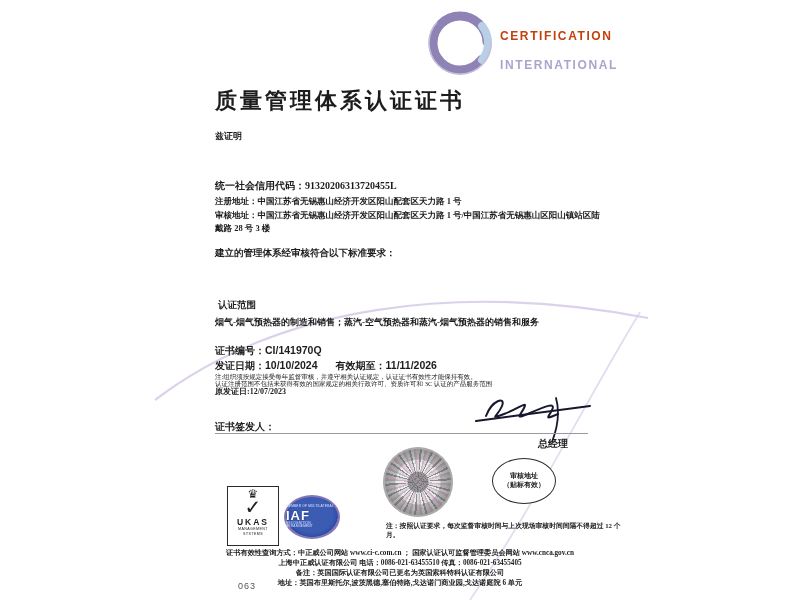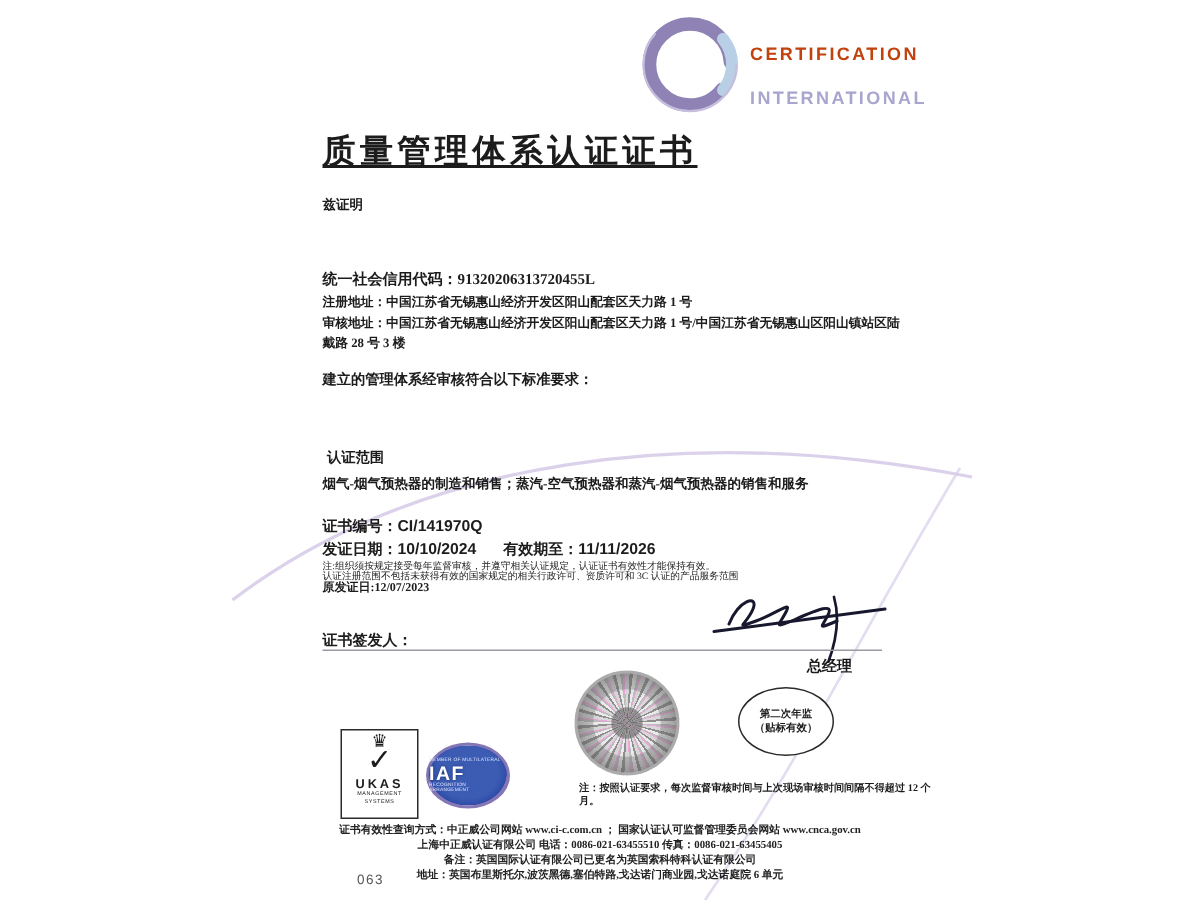--- a/index.html
+++ b/index.html
@@ -6,21 +6,21 @@
   .page{
     position:relative;width:800px;height:600px;background:#ffffff;overflow:hidden;
     font-family:"Liberation Serif","DejaVu Serif",serif;color:#1c1c1c;
   }
   .abs{position:absolute;}
   
   .brand{position:absolute;left:500px;top:29px;font-family:"Liberation Sans","DejaVu Sans",sans-serif;}
   .brand .b1{font-size:12px;letter-spacing:1.6px;color:#c2410c;font-weight:600;}
   .brand .b2{font-size:12px;letter-spacing:1.6px;color:#a8a5ce;font-weight:700;margin-top:15px;}
   
-  .title{left:215px;top:86px;font-size:22px;font-weight:bold;letter-spacing:3px;text-decoration:underline;}
+  .title{left:215px;top:86px;font-size:22px;font-weight:bold;letter-spacing:3px;}
   .certify{left:215px;top:130px;font-size:9px;font-weight:bold;}
   .company{left:215px;top:150px;font-size:19px;font-weight:bold;letter-spacing:1px;}
   .credit{left:215px;top:179px;font-size:10px;font-weight:bold;}
   .regaddr{left:215px;top:196px;font-size:8.5px;font-weight:bold;}
   .auditaddr{left:215px;top:209px;width:392px;font-size:8.5px;font-weight:bold;line-height:13px;}
   .stdintro{left:215px;top:247px;font-size:9.5px;font-weight:bold;}
   .iso{left:215px;top:263px;font-size:17px;font-weight:bold;font-family:"Liberation Sans","DejaVu Sans",sans-serif;letter-spacing:.5px;}
   .scopelabel{left:218px;top:299px;font-size:9.5px;font-weight:bold;}
   .scopetext{left:215px;top:316px;width:392px;font-size:9px;font-weight:bold;}
   .row{left:215px;font-size:10px;font-weight:bold;}
@@ -117,21 +117,21 @@
     <path d="M 18 26 C 24 10 38 6 34 16 C 30 26 20 30 36 24 C 52 18 60 10 56 18 C 52 26 46 30 62 23 C 78 16 88 12 84 20 C 80 28 76 30 90 24" fill="none" stroke="#17172e" stroke-width="2" stroke-linecap="round"></path>
     <path d="M 8 31 L 122 16" fill="none" stroke="#17172e" stroke-width="2" stroke-linecap="round"></path>
     <path d="M 88 8 C 92 22 90 36 84 52" fill="none" stroke="#17172e" stroke-width="1.8" stroke-linecap="round"></path>
   </svg>
   <div class="abs fg signerlabel">证书签发人：</div>
   <div class="abs fg signrule"></div>
   <div class="abs fg signertitle">总经理</div>
 
   <div class="abs fg seal"></div>
   <div class="abs fg badge">
-    <div>第二次年监</div>
+    <div>审核地址</div>
     <div>（贴标有效）</div>
   </div>
   <div class="abs fg survnote">注：按照认证要求，每次监督审核时间与上次现场审核时间间隔不得超过 12 个月。</div>
 
   <div class="abs fg ukas">
     <div class="crown">♛</div>
     <div class="check">✓</div>
     <div class="uname">UKAS</div>
     <div class="usub">MANAGEMENT</div>
     <div class="usub">SYSTEMS</div>

